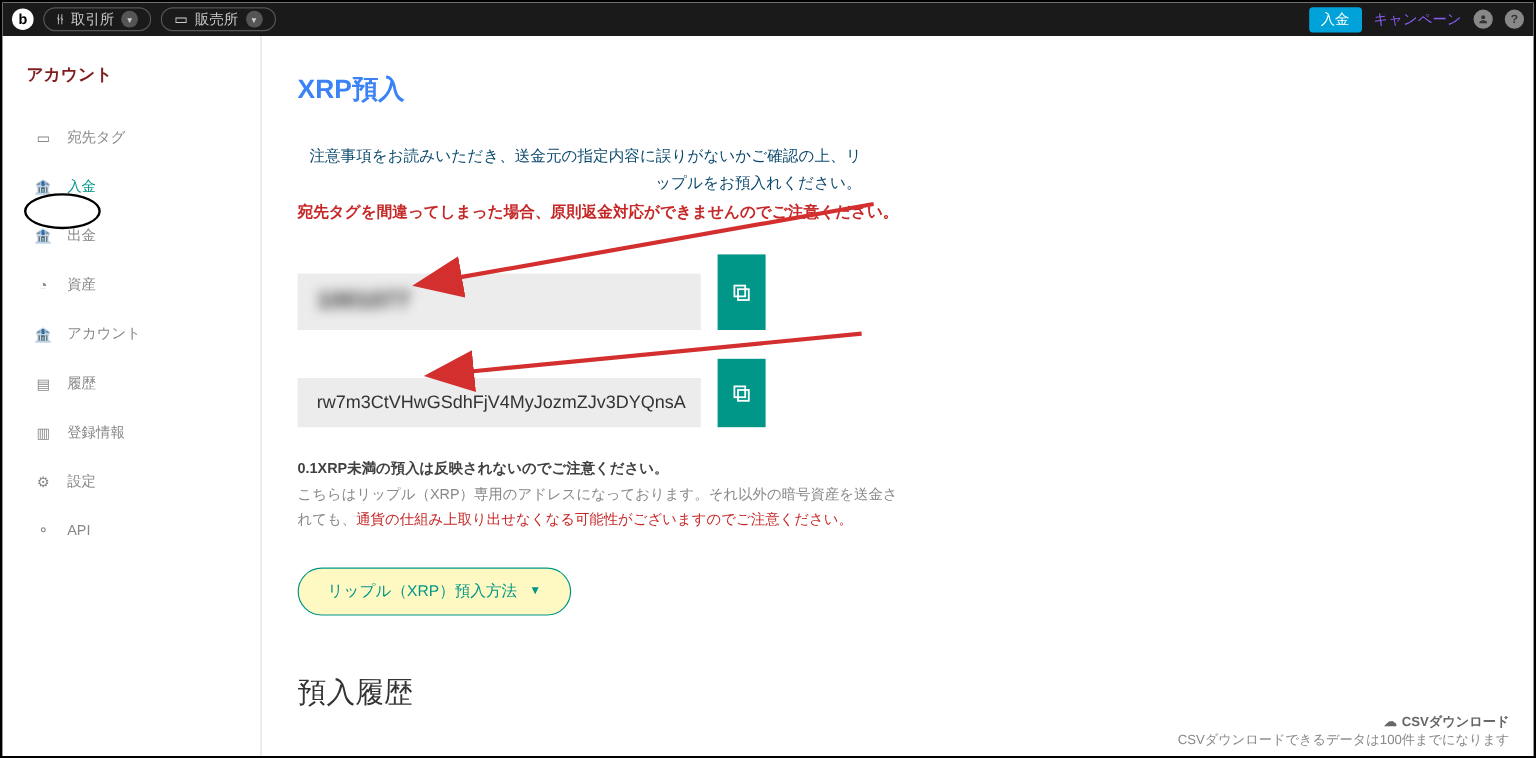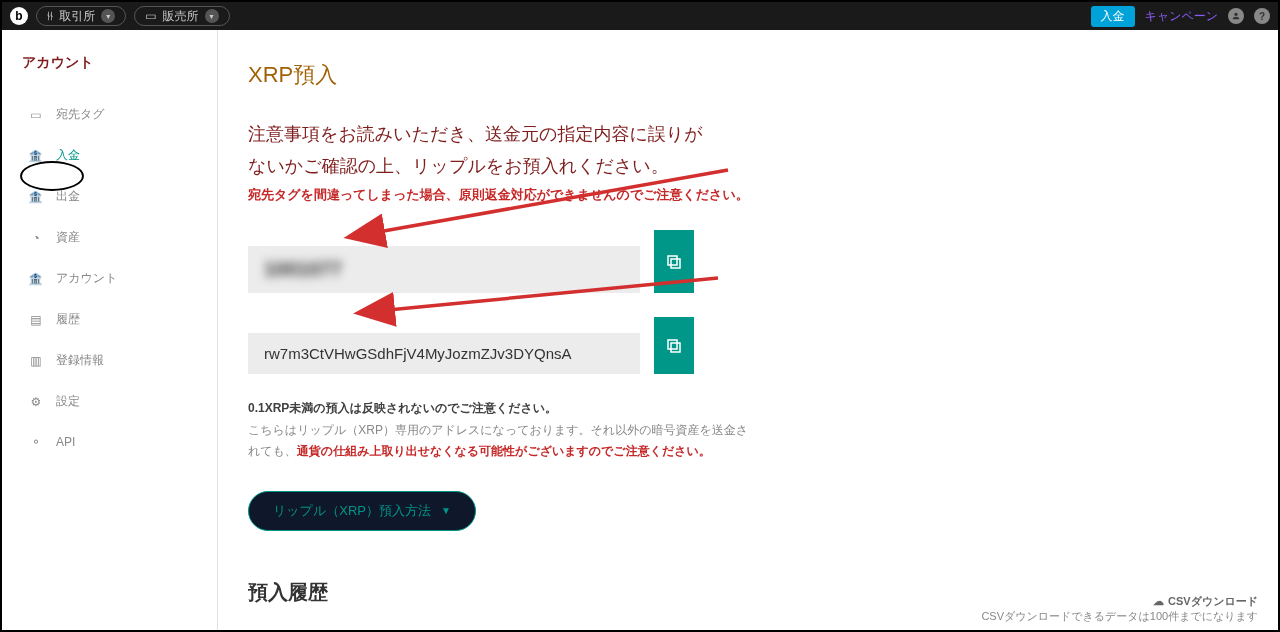--- a/index.html
+++ b/index.html
@@ -21,35 +21,35 @@
 .sidebar { width: 216px; border-right: 1px solid #e0e0e0; padding: 24px 20px; }
 .sidebar h3 { font-size: 14px; font-weight: bold; margin-bottom: 22px; color: #7f1d1d; }
 .side-list { list-style: none; }
 .side-item { display: flex; align-items: center; gap: 12px; padding: 12px 6px; font-size: 12px; color: #888; cursor: pointer; }
 .side-item.active { color: #009688; }
 .side-item .icon { width: 16px; height: 16px; display: flex; align-items: center; justify-content: center; }
 .active-circle { position: absolute; width: 64px; height: 30px; border: 2px solid #000; border-radius: 50%; left: 18px; top: 159px; pointer-events: none; }
 
 
 .main { flex: 1; padding: 30px 30px 10px 30px; position: relative; }
-h1.page-title { font-size: 22px; font-weight: normal; color: #a16207; margin-bottom: 28px; }
-.intro { font-size: 18px; color: #7f1d1d; line-height: 1.8; max-width: 470px; }
+h1.page-title { font-size: 22px; font-weight: bold; color: #3b82f6; margin-bottom: 28px; }
+.intro { font-size: 13px; color: #0c4a6e; line-height: 1.8; max-width: 470px; text-align: right; }
 .warn { font-size: 13px; color: #c62828; font-weight: bold; line-height: 1.8; max-width: 510px; margin-bottom: 24px; }
 .field-label { font-size: 11px; color: #888; margin-bottom: 6px; }
 .field-row { display: flex; gap: 14px; align-items: stretch; margin-bottom: 24px; }
-.field-box { background: #ececec; padding: 12px 16px; width: 392px; font-size: 15px; color: #333; display: flex; align-items: center; margin-top: 16px; }
+.field-box { background: #ececec; padding: 12px 16px; width: 336px; font-size: 15px; color: #333; display: flex; align-items: center; margin-top: 16px; }
 .field-box.blurred span { filter: blur(5px); font-weight: bold; font-size: 20px; }
 .copy-btn { background: #009688; width: 40px; display: flex; align-items: center; justify-content: center; cursor: pointer; }
 .copy-btn svg { fill: #fff; }
 .note-red { font-size: 12px; color: #404040; font-weight: bold; line-height: 1.8; }
 .note-mixed { font-size: 12px; color: #888; line-height: 1.8; max-width: 510px; }
-.note-mixed .red { color: #c62828; font-weight: bold; text-align: right; }
-.method-btn { margin-top: 28px; border: 1.5px solid #009688; color: #009688; background: #0f172a; border-radius: 22px; padding: 10px 24px; font-size: 13px; display: inline-flex; align-items: center; gap: 10px; cursor: pointer; }
+.note-mixed .red { color: #c62828; font-weight: normal; text-align: right; }
+.method-btn { margin-top: 28px; border: 1.5px solid #009688; color: #009688; background: #fef9c3; border-radius: 22px; padding: 10px 24px; font-size: 13px; display: inline-flex; align-items: center; gap: 10px; cursor: pointer; }
 .method-btn .chev { font-size: 10px; }
-h2.section-title { font-size: 20px; font-weight: bold; margin-top: 48px; color: #333; }
+h2.section-title { font-size: 24px; font-weight: normal; margin-top: 48px; color: #333; }
 
 
 .footer-right { position: absolute; bottom: 10px; right: 20px; text-align: right; font-size: 11px; color: #888; }
 .csv-link { font-weight: bold; color: #666; display: flex; align-items: center; justify-content: flex-end; gap: 4px; cursor: pointer; }
 
 
 .arrows { position: absolute; top: 0; left: 0; pointer-events: none; }
 
 .frame { border: 2px solid #000; width: 1280px; height: 632px; position: relative; overflow: hidden; }
 </style>

